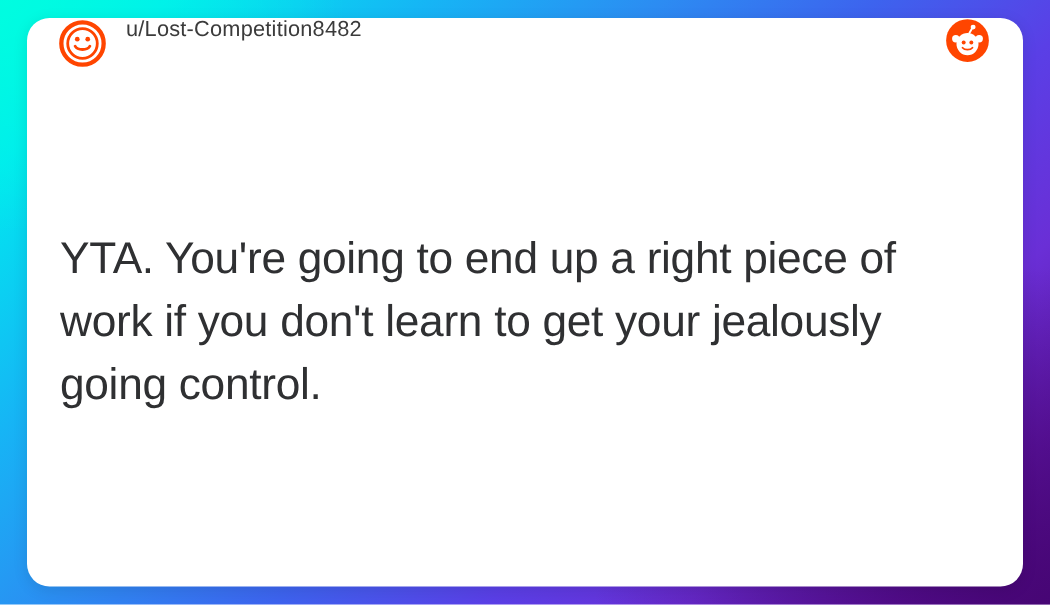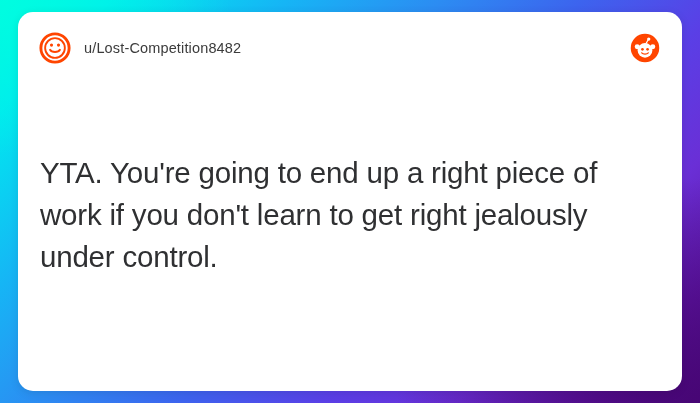--- a/index.html
+++ b/index.html
@@ -36,21 +36,21 @@
     border-radius:15px;
     box-shadow:0 2px 10px rgba(0,0,0,0.10);
     overflow:hidden;
   }
 
   .card-header {
     position:absolute;
     left:0; top:0; right:0;
     height:72px;
     display:flex;
-    align-items:center;
+    align-items:flex-start;
     padding:0 22px 0 20px;
   }
 
   .avatar {
     width:34px; height:34px;
     flex:0 0 34px;
     display:block;
   }
 
   .username {
@@ -113,15 +113,15 @@
         <path d="M15.6 26.4 C17.4 28.6, 22.6 28.6, 24.4 26.4" fill="none" stroke="#FF4500" stroke-width="1.6" stroke-linecap="round"></path>
         <path d="M21.6 13.6 L24.4 8.6" fill="none" stroke="#FFFFFF" stroke-width="1.7" stroke-linecap="round"></path>
         <circle cx="25.0" cy="8.1" r="2.2" fill="#FFFFFF"></circle>
         <circle cx="9.6" cy="18.4" r="3.3" fill="#FFFFFF"></circle>
         <circle cx="30.4" cy="18.4" r="3.3" fill="#FFFFFF"></circle>
       </svg>
     </span>
 
   </div>
 
-  <div class="comment-body">YTA. You're going to end up a right piece of work if you don't learn to get right jealously under control.</div>
+  <div class="comment-body">YTA. You're going to end up a right piece of work if you don't learn to get your jealously going control.</div>
 
 </div>
 
 </body></html>

